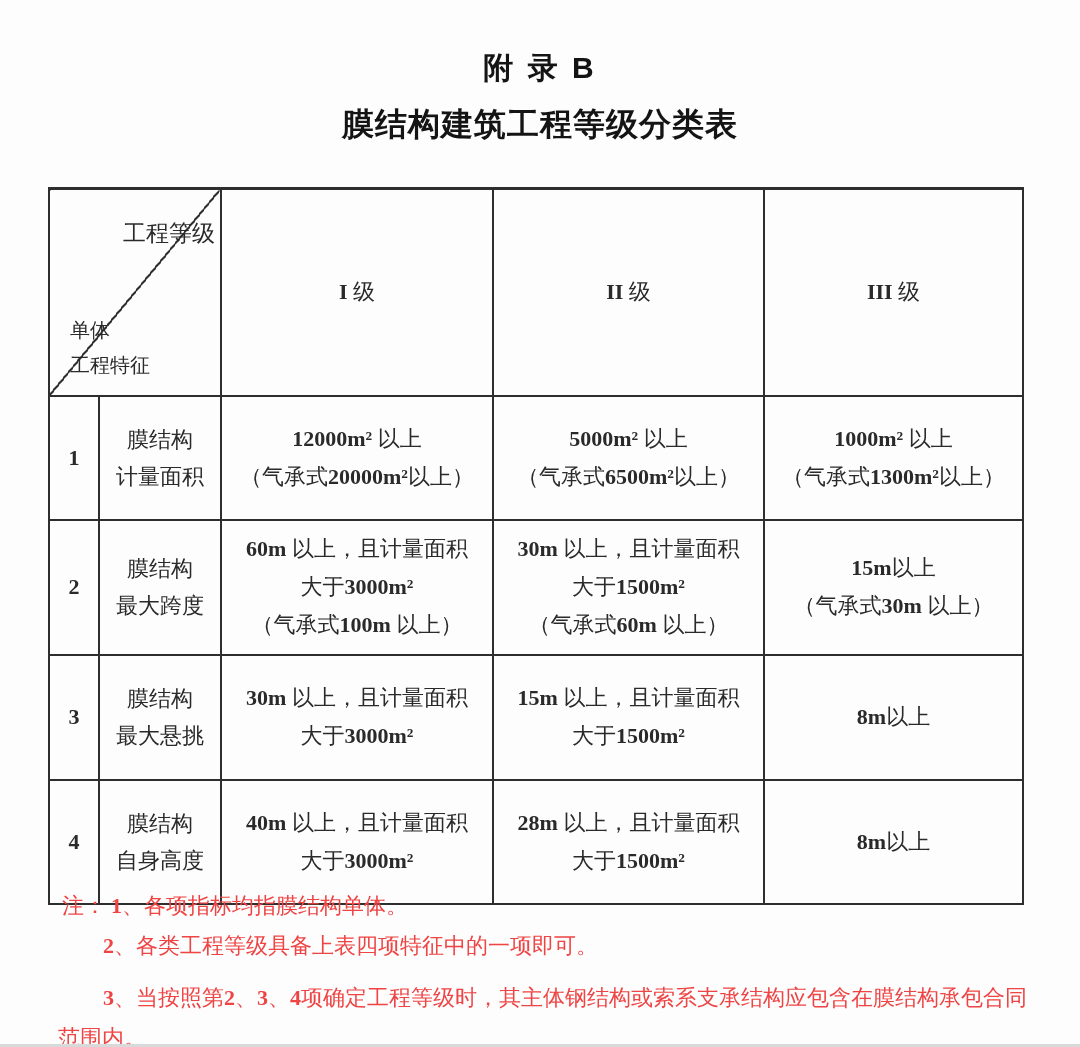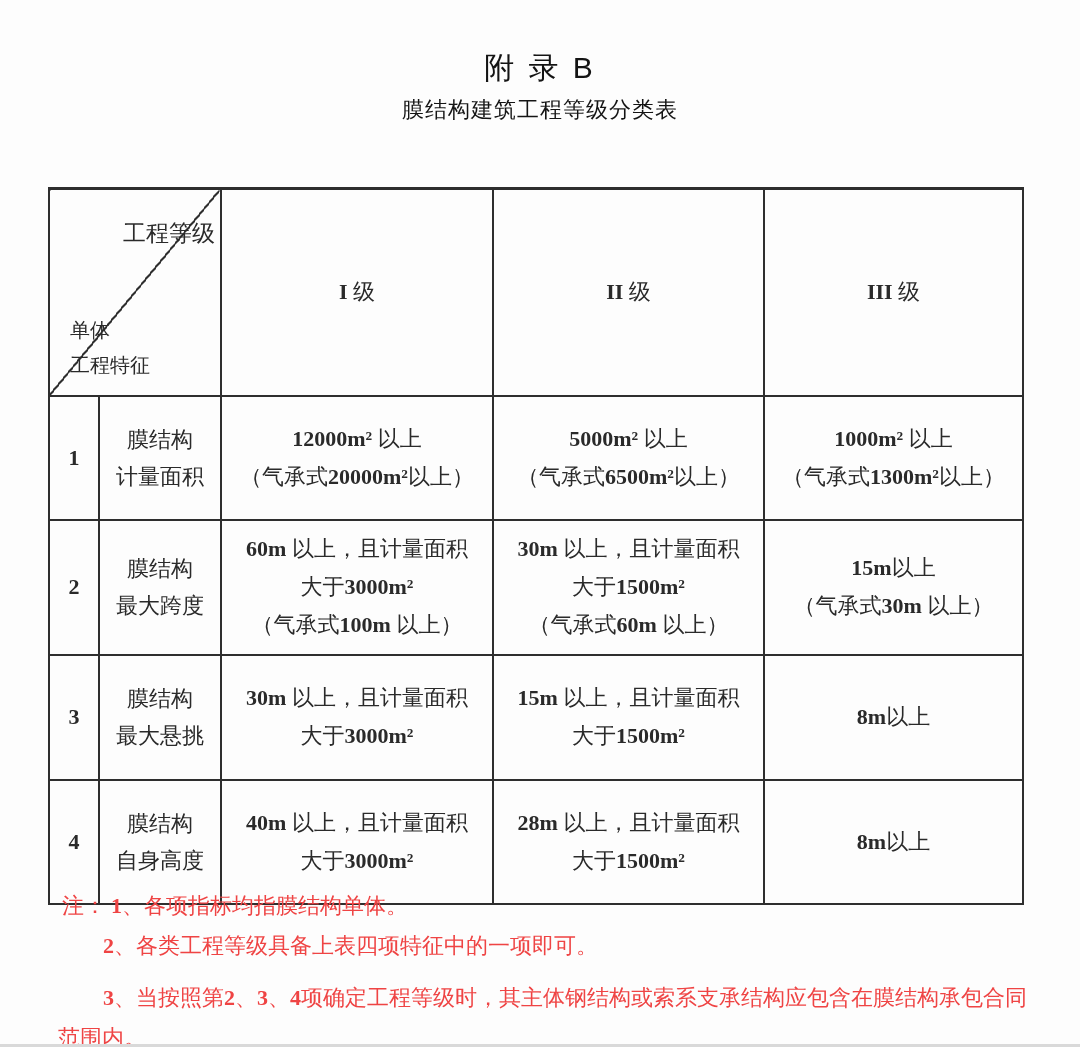--- a/index.html
+++ b/index.html
@@ -17,31 +17,31 @@
     color: #262626;
   }
 
   
   .title-block {
     position: absolute;
     top: 48px;
     left: 0;
     width: 1080px;
     text-align: center;
-    font-weight: normal;
+    font-weight: bold;
     color: #141414;
     font-family: "Liberation Sans", "DejaVu Sans", sans-serif;
   }
   .title {
     font-size: 30px;
     letter-spacing: 3px;
   }
   .subtitle {
-    font-size: 22px;
-    margin-top: 6px;
+    font-size: 32px;
+    margin-top: 14px;
     letter-spacing: 1px;
   }
 
   
   table.grade-table {
     position: absolute;
     left: 48px;
     top: 187px;
     width: 974px;
     border-collapse: collapse;

